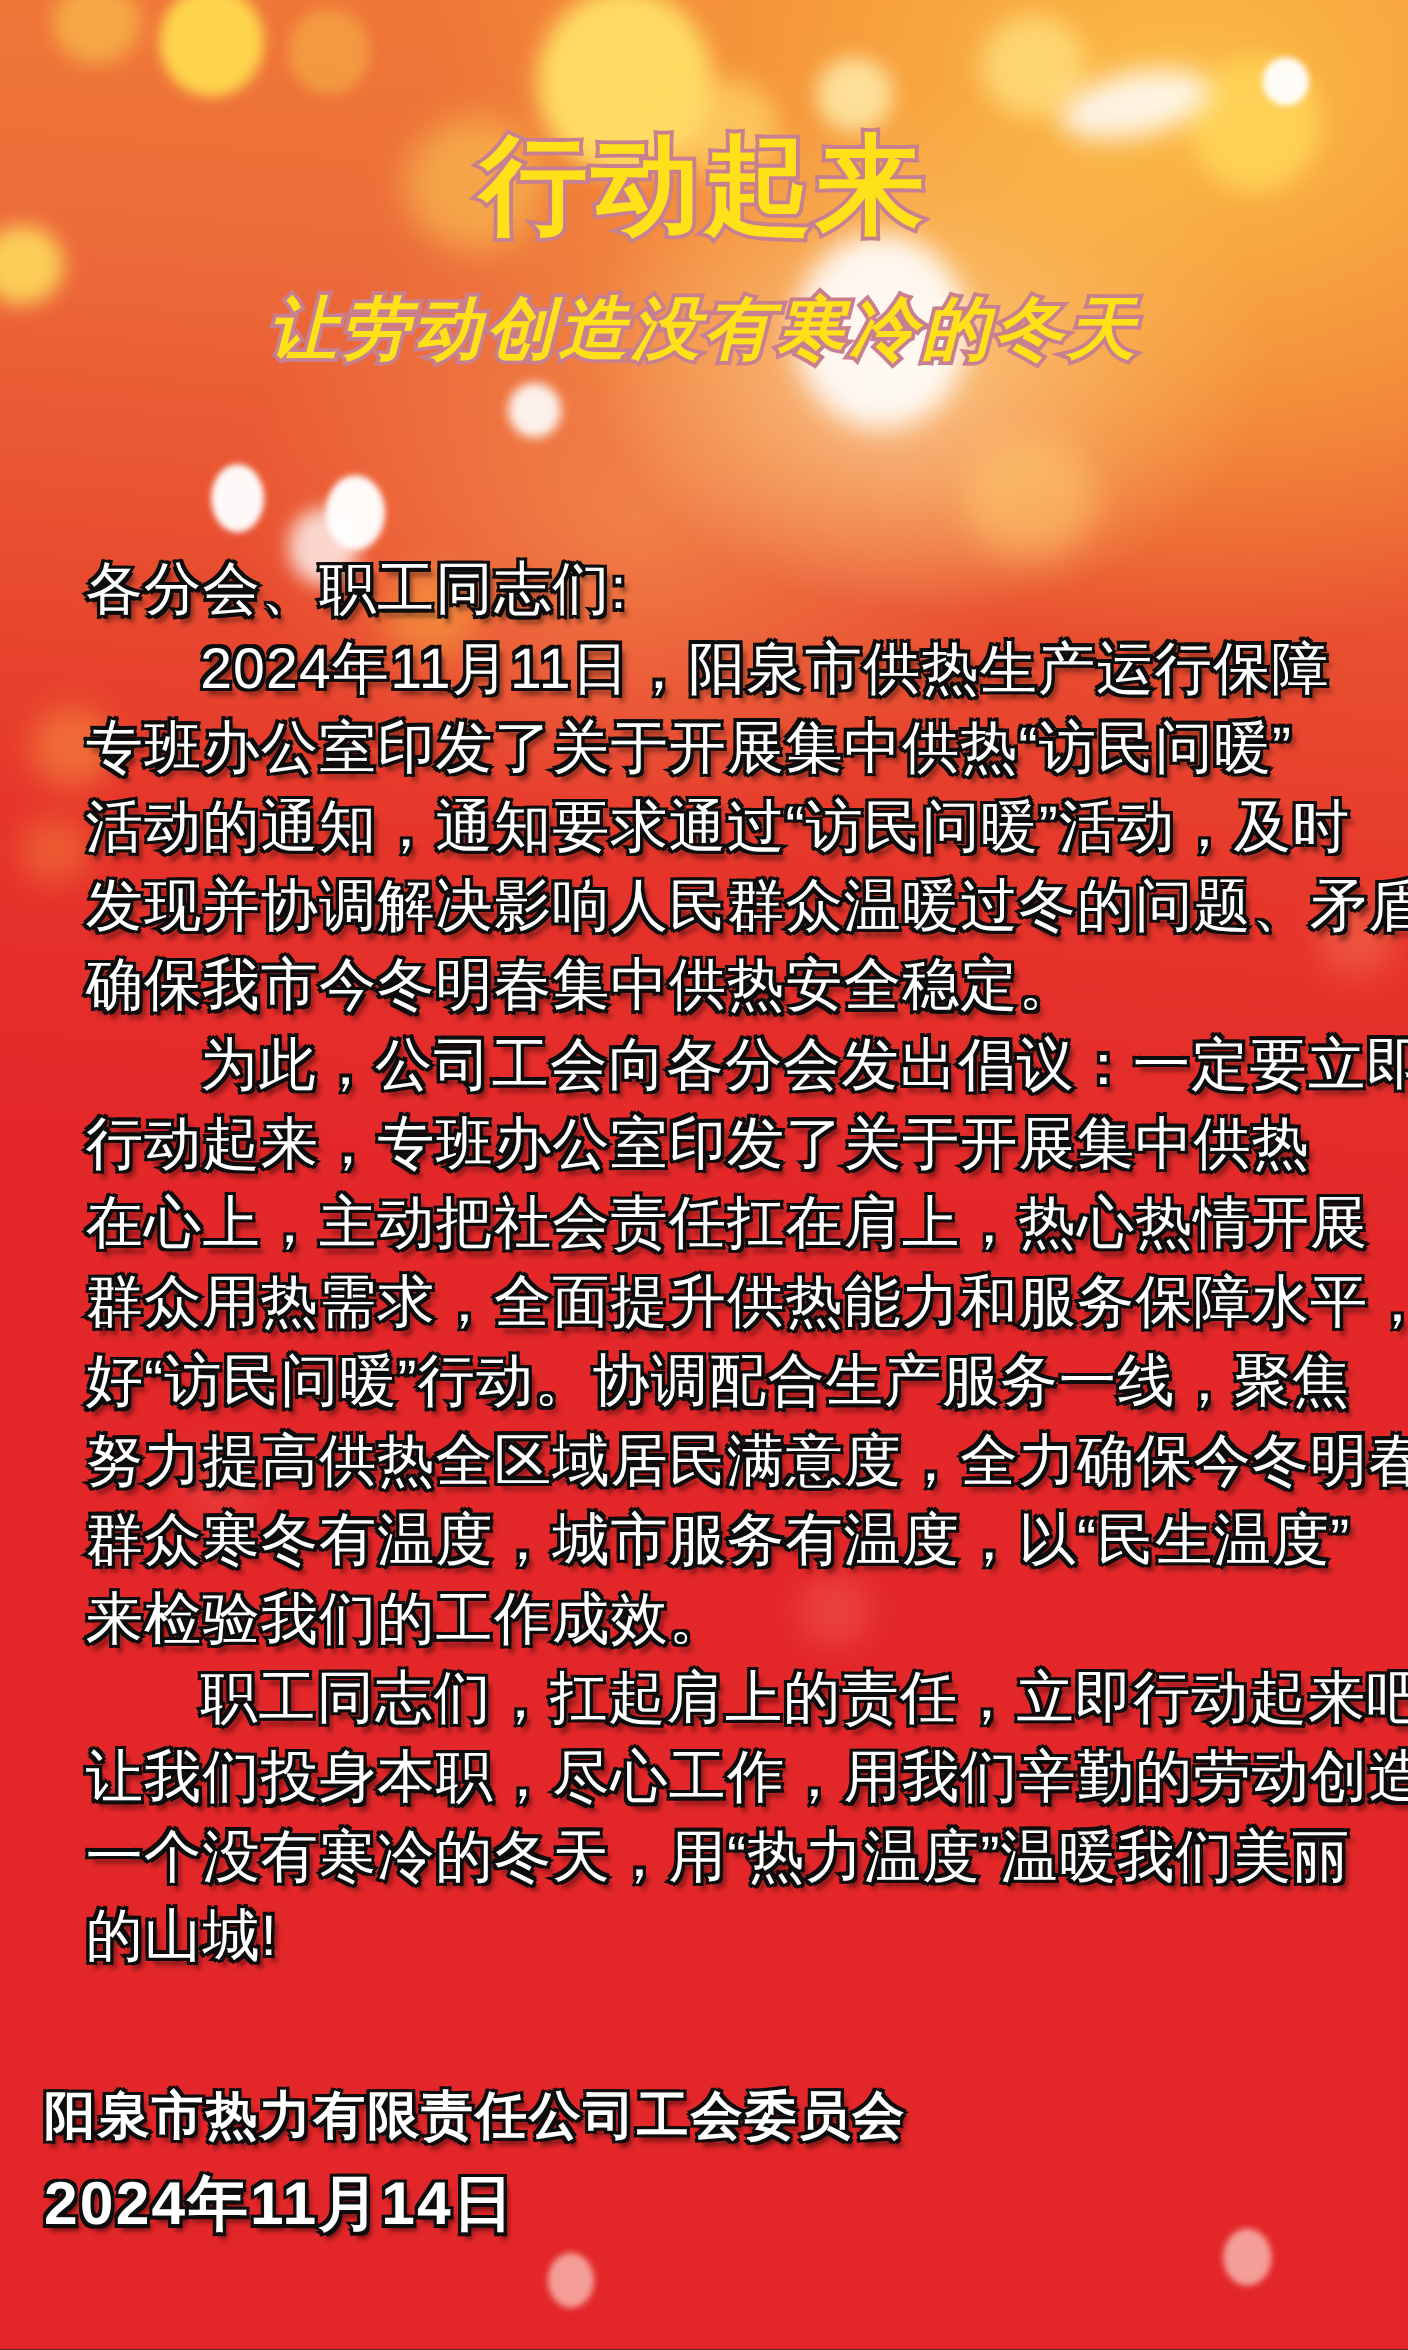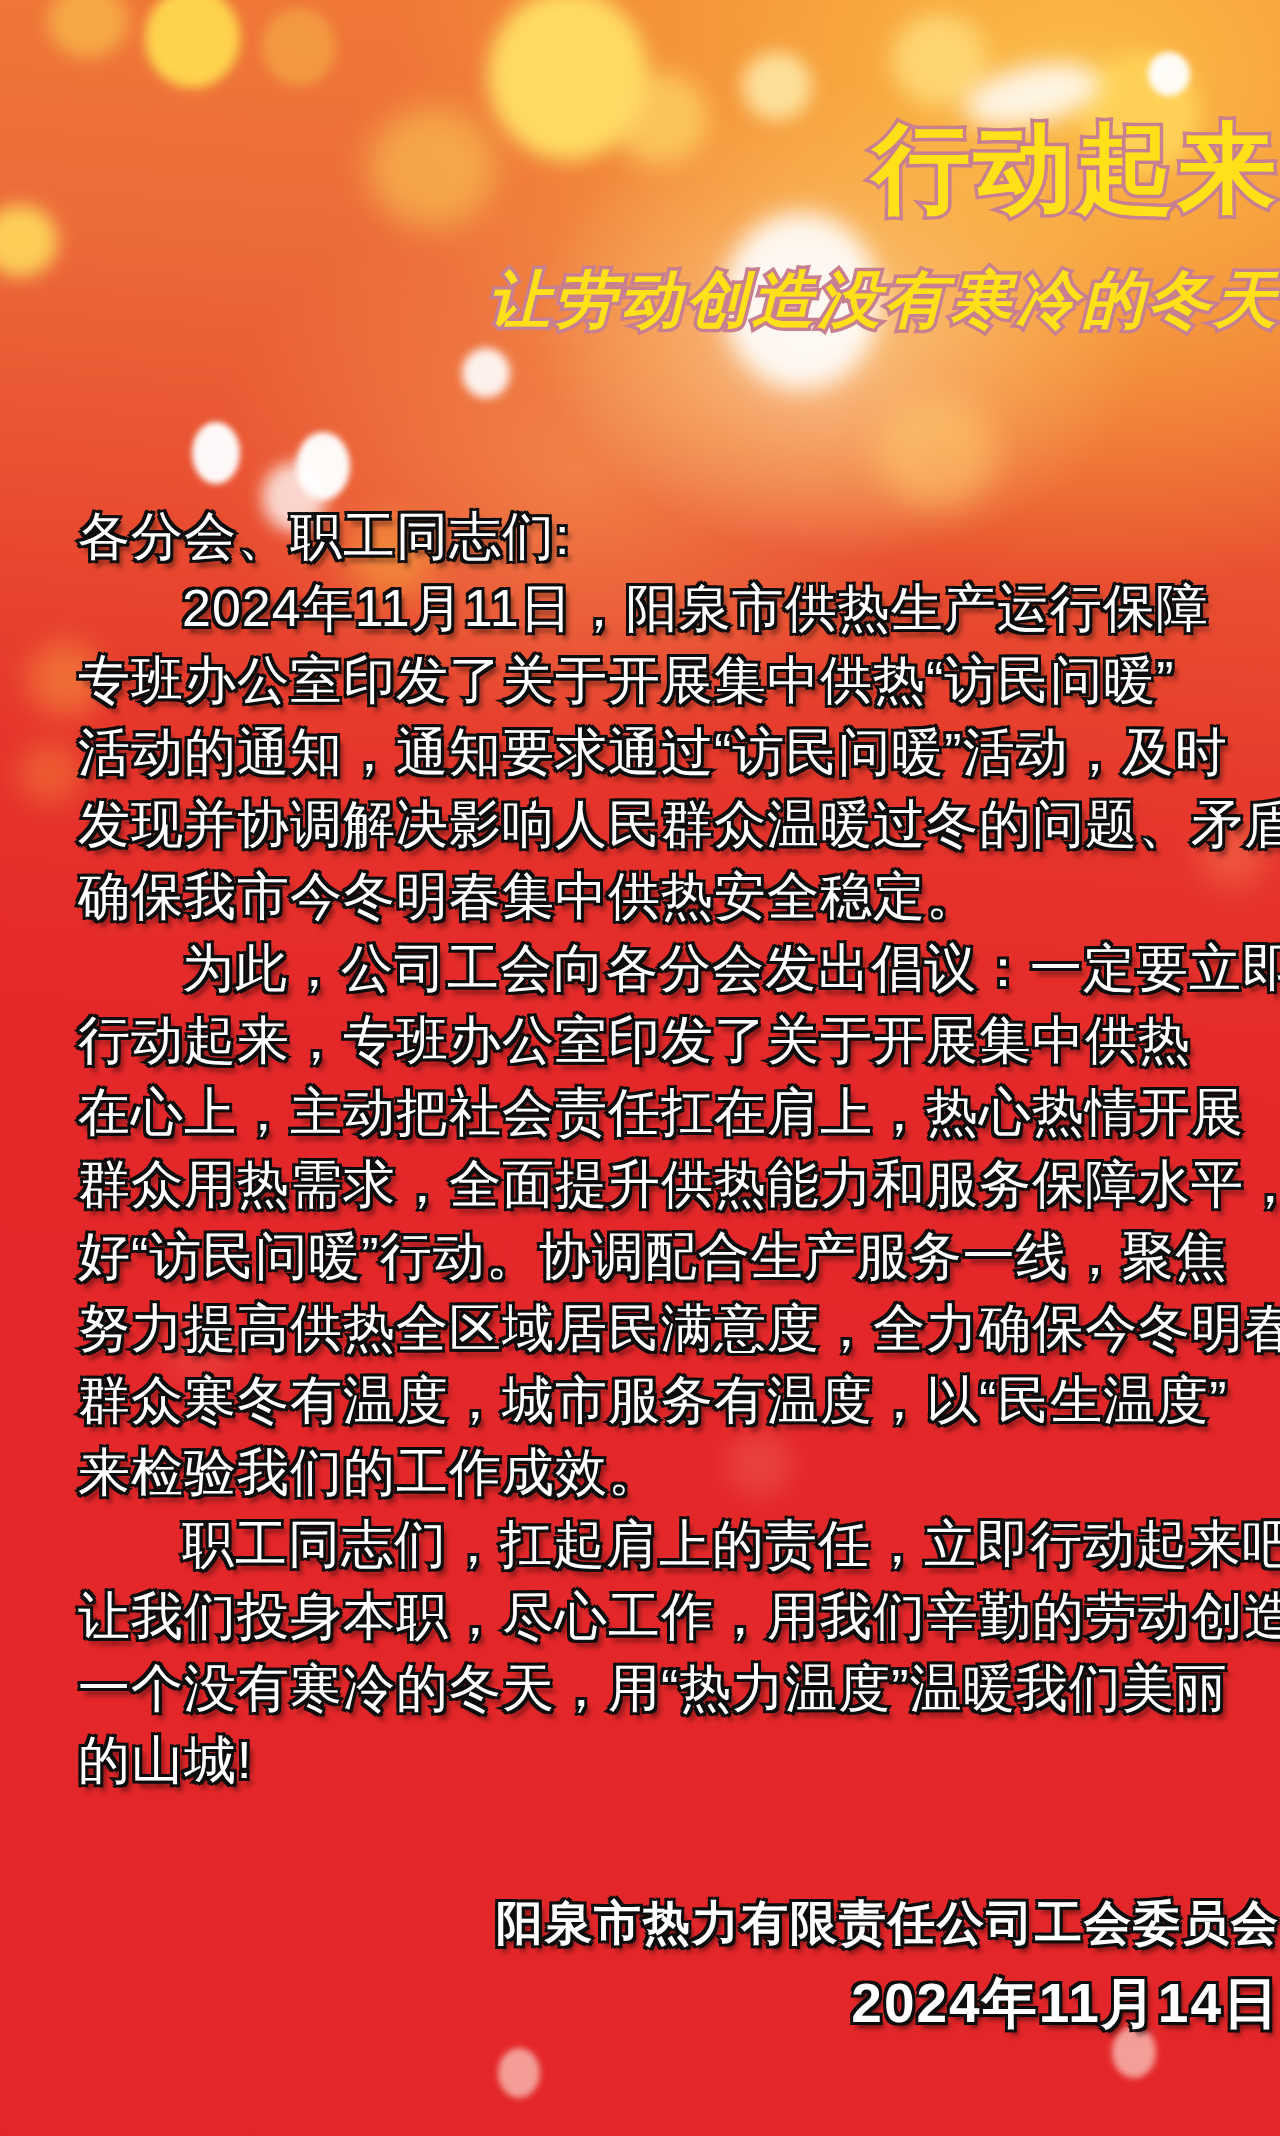--- a/index.html
+++ b/index.html
@@ -37,21 +37,21 @@
   .b19{left:18px;top:742px;width:64px;height:62px;background:#ef6c36;filter:blur(14px);opacity:.7;}
   .b20{left:348px;top:518px;width:86px;height:80px;background:#f7a53e;filter:blur(16px);opacity:.55;}
   .b21{left:876px;top:398px;width:120px;height:110px;background:#ffcf70;filter:blur(16px);opacity:.5;}
   .b22{left:1112px;top:2026px;width:44px;height:52px;background:#f6a9a2;filter:blur(3px);opacity:.92;}
   .b23{left:498px;top:2048px;width:42px;height:50px;background:#f5a8a0;filter:blur(3px);opacity:.92;}
   .b24{left:726px;top:1432px;width:66px;height:64px;background:#ff968c;filter:blur(12px);opacity:.22;}
   .b25{left:162px;top:1312px;width:78px;height:74px;background:#ff8478;filter:blur(14px);opacity:.18;}
   .b26{left:1198px;top:820px;width:70px;height:68px;background:#ff9a6a;filter:blur(14px);opacity:.3;}
   
   .content{position:relative;z-index:2;}
-  .title-block{padding-top:108px;text-align:right;}
+  .title-block{padding-top:108px;text-align:center;}
   .title-line{
     font-weight:bold;
     color:#ffe11a;
     -webkit-text-stroke:7px #c87f90;
     paint-order:stroke fill;
     text-shadow:
       3px 0 0 #c87f90,-3px 0 0 #c87f90,0 3px 0 #c87f90,0 -3px 0 #c8f90,
       6px 8px 3px rgba(105,45,30,.55);
     letter-spacing:4px;
     line-height:120px;
@@ -66,21 +66,21 @@
     color:#ffffff;
     white-space:nowrap;
     letter-spacing:1px;
     -webkit-text-stroke:5px #0d0d0d;
     paint-order:stroke fill;
     text-shadow:
       3px 3px 0 #0d0d0d,-3px 3px 0 #0d0d0d,3px -3px 0 #0d0d0d,-3px -3px 0 #0d0d0d,
       5px 7px 5px rgba(0,0,0,.5);
   }
   .body-line.indent{text-indent:104px;text-align:center;}
-  .signature-block{text-align:right;}
+  .signature-block{text-align:left;padding-left:40px;}
   .signature-org{
     margin-top:96px;
     font-size:47px;font-weight:bold;color:#ffffff;
     -webkit-text-stroke:4px #0d0d0d;paint-order:stroke fill;
     text-shadow:3px 3px 0 #0d0d0d,-3px 3px 0 #0d0d0d,3px -3px 0 #0d0d0d,-3px -3px 0 #0d0d0d,4px 6px 5px rgba(0,0,0,.5);
     letter-spacing:2px;
   }
   .signature-date{
     margin-top:12px;
     font-size:55px;font-weight:bold;color:#ffffff;

